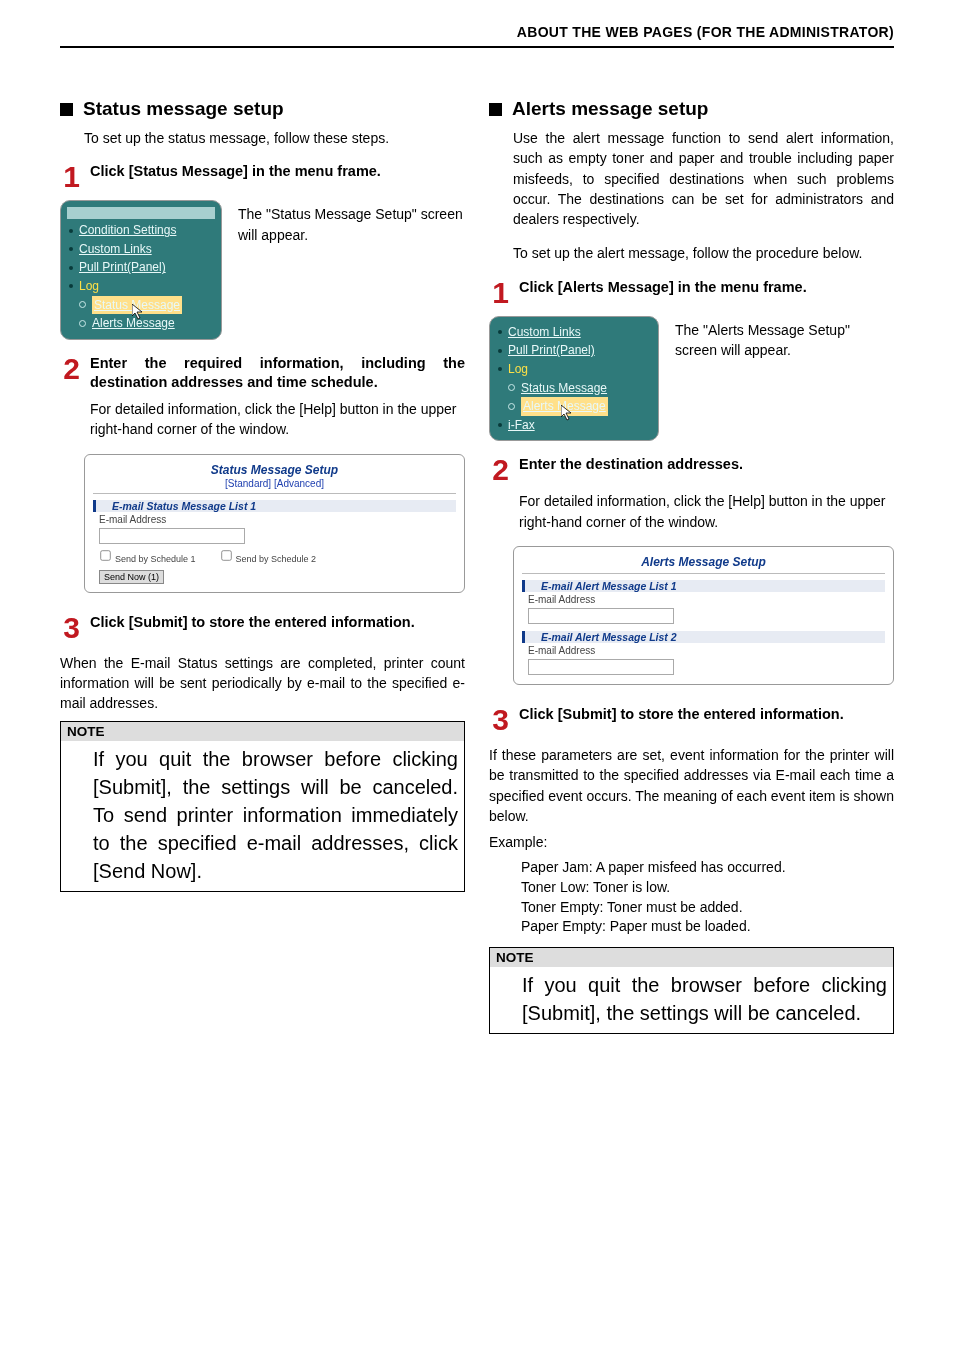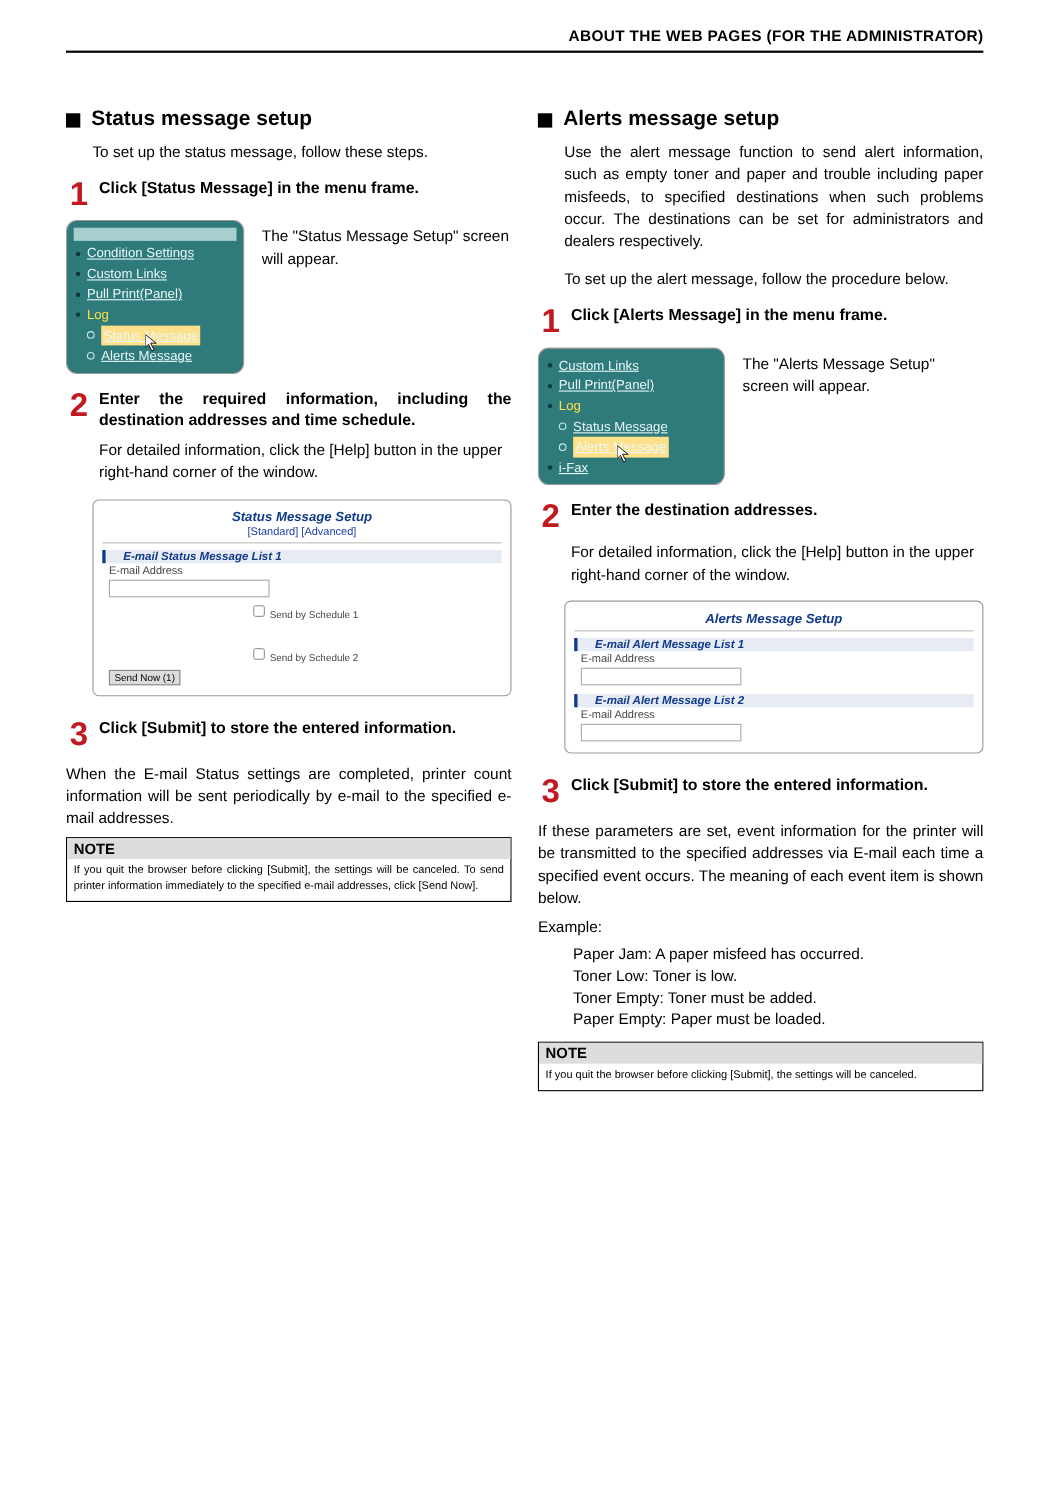--- a/index.html
+++ b/index.html
@@ -199,21 +199,20 @@
     width: 140px;
     margin-left: 6px;
   }
   .setup-shot .chkrow {
     font-size: 9px;
     color: #444;
     margin: 4px 0 2px 6px;
     display: flex;
     gap: 24px;
     align-items: center;
-    flex-direction: column;
   }
   .setup-shot .chkrow input { margin: 0 3px 0 0; transform: scale(0.8);}
   .setup-shot .btn {
     font-size: 9px;
     border: 1px solid #888;
     background: #ddd;
     padding: 1px 4px;
     margin: 4px 0 0 6px;
     display: inline-block;
   }
@@ -221,24 +220,25 @@
     border: 1px solid #000;
     margin: 8px 0 0 0;
   }
   .notebox .nhead {
     background: #ddd;
     font-weight: bold;
     font-size: 13.5px;
     padding: 2px 6px;
   }
   .notebox .nbody {
-    font-size: 10px;
+    font-size: 20px;
     line-height: 1.4;
     padding: 4px 6px 6px 6px;
     text-align: justify;
+    margin-left: 26px;
   }
   .plain {
     font-size: 14px;
     line-height: 1.45;
     text-align: justify;
     margin: 10px 0 6px 0;
   }
   .plain-left {
     font-size: 14px;
     line-height: 1.45;

